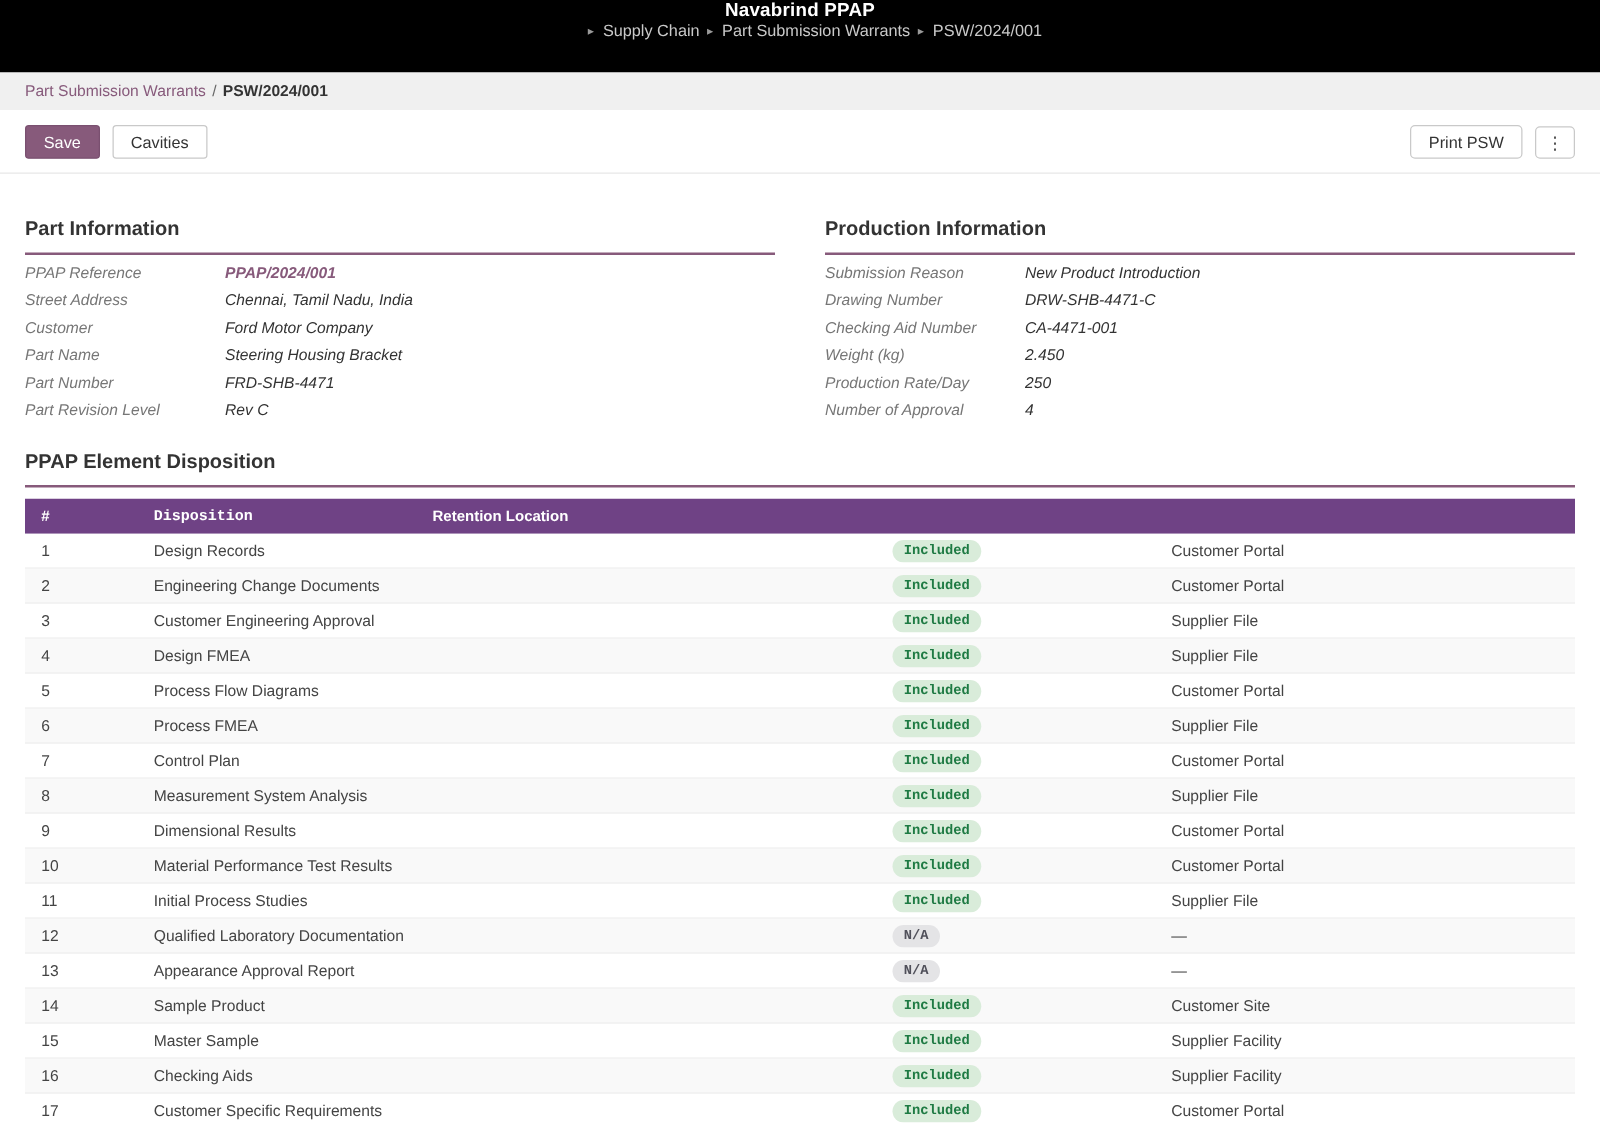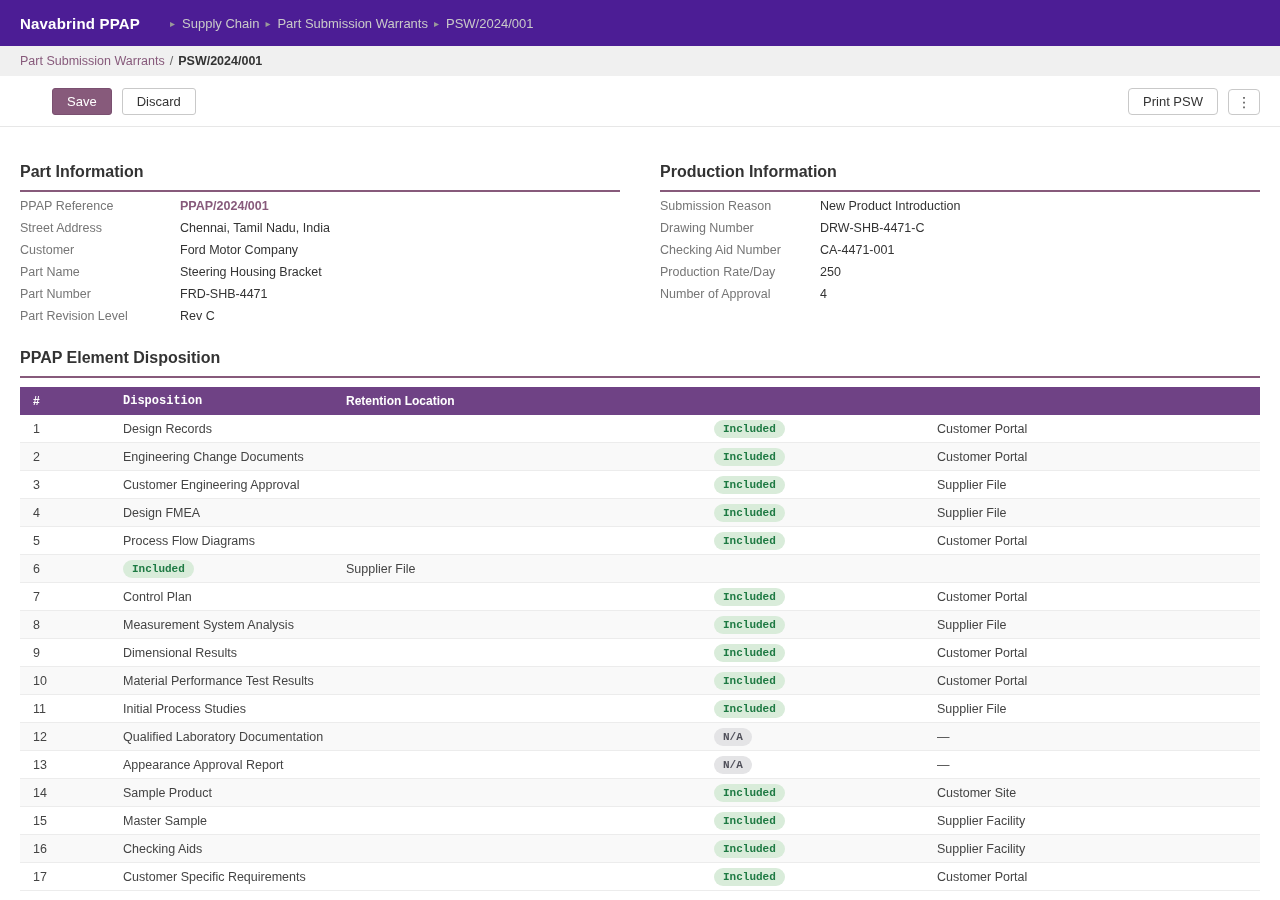--- a/index.html
+++ b/index.html
@@ -1,50 +1,50 @@
 <!DOCTYPE html>
 <html><head>
 <meta charset="utf-8">
 <style>
   * { margin: 0; padding: 0; box-sizing: border-box; }
   html, body { width: 1280px; height: 900px; overflow: hidden; background: #ffffff;
     font-family: "Liberation Sans", sans-serif; color: #333; }
 
   
-  .topbar { height: 46px; background: #4c1d95; display: flex; align-items: center; padding: 0 20px; }
+  .topbar { height: 58px; background: #000000; display: flex; align-items: center; padding: 0 20px; flex-direction: column; }
   .app-title { color: #ffffff; font-size: 15px; font-weight: bold; letter-spacing: .2px; }
   .top-breadcrumb { display: flex; align-items: center; margin-left: 30px; font-size: 13px; color: #c9c9c9; }
   .crumb { display: flex; align-items: center; margin-right: 6px; cursor: pointer; }
   .crumb .sep { font-size: 10px; color: #9a9a9a; margin-right: 7px; }
 
   
   .subheader { height: 30px; background: #f0f0f0; display: flex; align-items: center; padding: 0 20px; font-size: 12.5px; }
   .subheader .parent-link { color: #875A7B; cursor: pointer; }
   .subheader .slash { color: #666; margin: 0 5px; }
   .subheader .current { font-weight: bold; color: #333; }
 
   
   .controlbar { display: flex; align-items: center; justify-content: space-between;
     padding: 12px 20px 11px 20px; border-bottom: 1px solid #e7e7e7; background: #fff; }
   .ctl-left, .ctl-right { display: flex; align-items: center; gap: 10px; }
   .btn { font-family: "Liberation Sans", sans-serif; font-size: 13px; line-height: 1; padding: 6px 14px;
     border-radius: 3px; cursor: pointer; }
-  .btn-primary { background: #875A7B; border: 1px solid #7a5070; color: #fff; margin-left: 32px; }
+  .btn-primary { background: #875A7B; border: 1px solid #7a5070; color: #fff; }
   .btn-secondary { background: #fff; border: 1px solid #c9c9c9; color: #333; }
   .btn-kebab { background: #fff; border: 1px solid #c9c9c9; color: #444; width: 32px; padding: 4px 0;
     font-size: 14px; border-radius: 4px; text-align: center; }
   .btn-print { border-radius: 4px; }
 
   
   .content { padding: 36px 20px 0 20px; }
   .info-grid { display: flex; gap: 40px; }
   .info-col { width: 600px; }
   .section-title { font-size: 16px; font-weight: bold; color: #333; padding-bottom: 9px;
     border-bottom: 2px solid #875A7B; }
-  .fields { margin-top: 3px; }
+  .fields { margin-top: 3px; font-style: italic; }
   .field-row { display: flex; align-items: center; height: 22px; font-size: 12.5px; }
   .field-label { width: 160px; color: #767676; flex-shrink: 0; }
   .field-value { color: #333; }
   .field-value.highlight { color: #875A7B; font-weight: bold; }
 
   
   .table-section { margin-top: 22px; }
   .ppap-table { margin-top: 9px; width: 1240px; }
   .t-row { display: flex; align-items: center; height: 28px; font-size: 12.5px; color: #444; }
   .t-head { background: #6f4285; color: #fff; font-weight: bold; font-size: 12px; }
@@ -85,21 +85,21 @@
 
 <div class="subheader">
   <span class="parent-link">Part Submission Warrants</span>
   <span class="slash">/</span>
   <span class="current">PSW/2024/001</span>
 </div>
 
 <div class="controlbar">
   <div class="ctl-left">
     <button class="btn btn-primary">Save</button>
-    <button class="btn btn-secondary">Discard</button>
+    <button class="btn btn-secondary">Cavities</button>
   </div>
   <div class="ctl-right">
     <button class="btn btn-secondary btn-print">Print PSW</button>
     <button class="btn-kebab">⋮</button>
   </div>
 </div>
 
 <div class="content">
 
   <div class="info-grid">
@@ -153,20 +153,24 @@
             <span class="field-label">Drawing Number</span>
             <span class="field-value">DRW-SHB-4471-C</span>
           </div>
 
 
           <div class="field-row">
             <span class="field-label">Checking Aid Number</span>
             <span class="field-value">CA-4471-001</span>
           </div>
 
+          <div class="field-row">
+            <span class="field-label">Weight (kg)</span>
+            <span class="field-value">2.450</span>
+          </div>
 
           <div class="field-row">
             <span class="field-label">Production Rate/Day</span>
             <span class="field-value">250</span>
           </div>
 
           <div class="field-row">
             <span class="field-label">Number of Approval</span>
             <span class="field-value">4</span>
           </div>
@@ -214,20 +218,21 @@
 
           <div class="t-row">
             <span class="cell c-num">5</span>
             <span class="cell c-element">Process Flow Diagrams</span>
             <span class="cell c-disp"><span class="badge badge-included">Included</span></span>
             <span class="cell c-loc">Customer Portal</span>
           </div>
 
           <div class="t-row stripe">
             <span class="cell c-num">6</span>
+            <span class="cell c-element">Process FMEA</span>
             <span class="cell c-disp"><span class="badge badge-included">Included</span></span>
             <span class="cell c-loc">Supplier File</span>
           </div>
 
           <div class="t-row">
             <span class="cell c-num">7</span>
             <span class="cell c-element">Control Plan</span>
             <span class="cell c-disp"><span class="badge badge-included">Included</span></span>
             <span class="cell c-loc">Customer Portal</span>
           </div>

